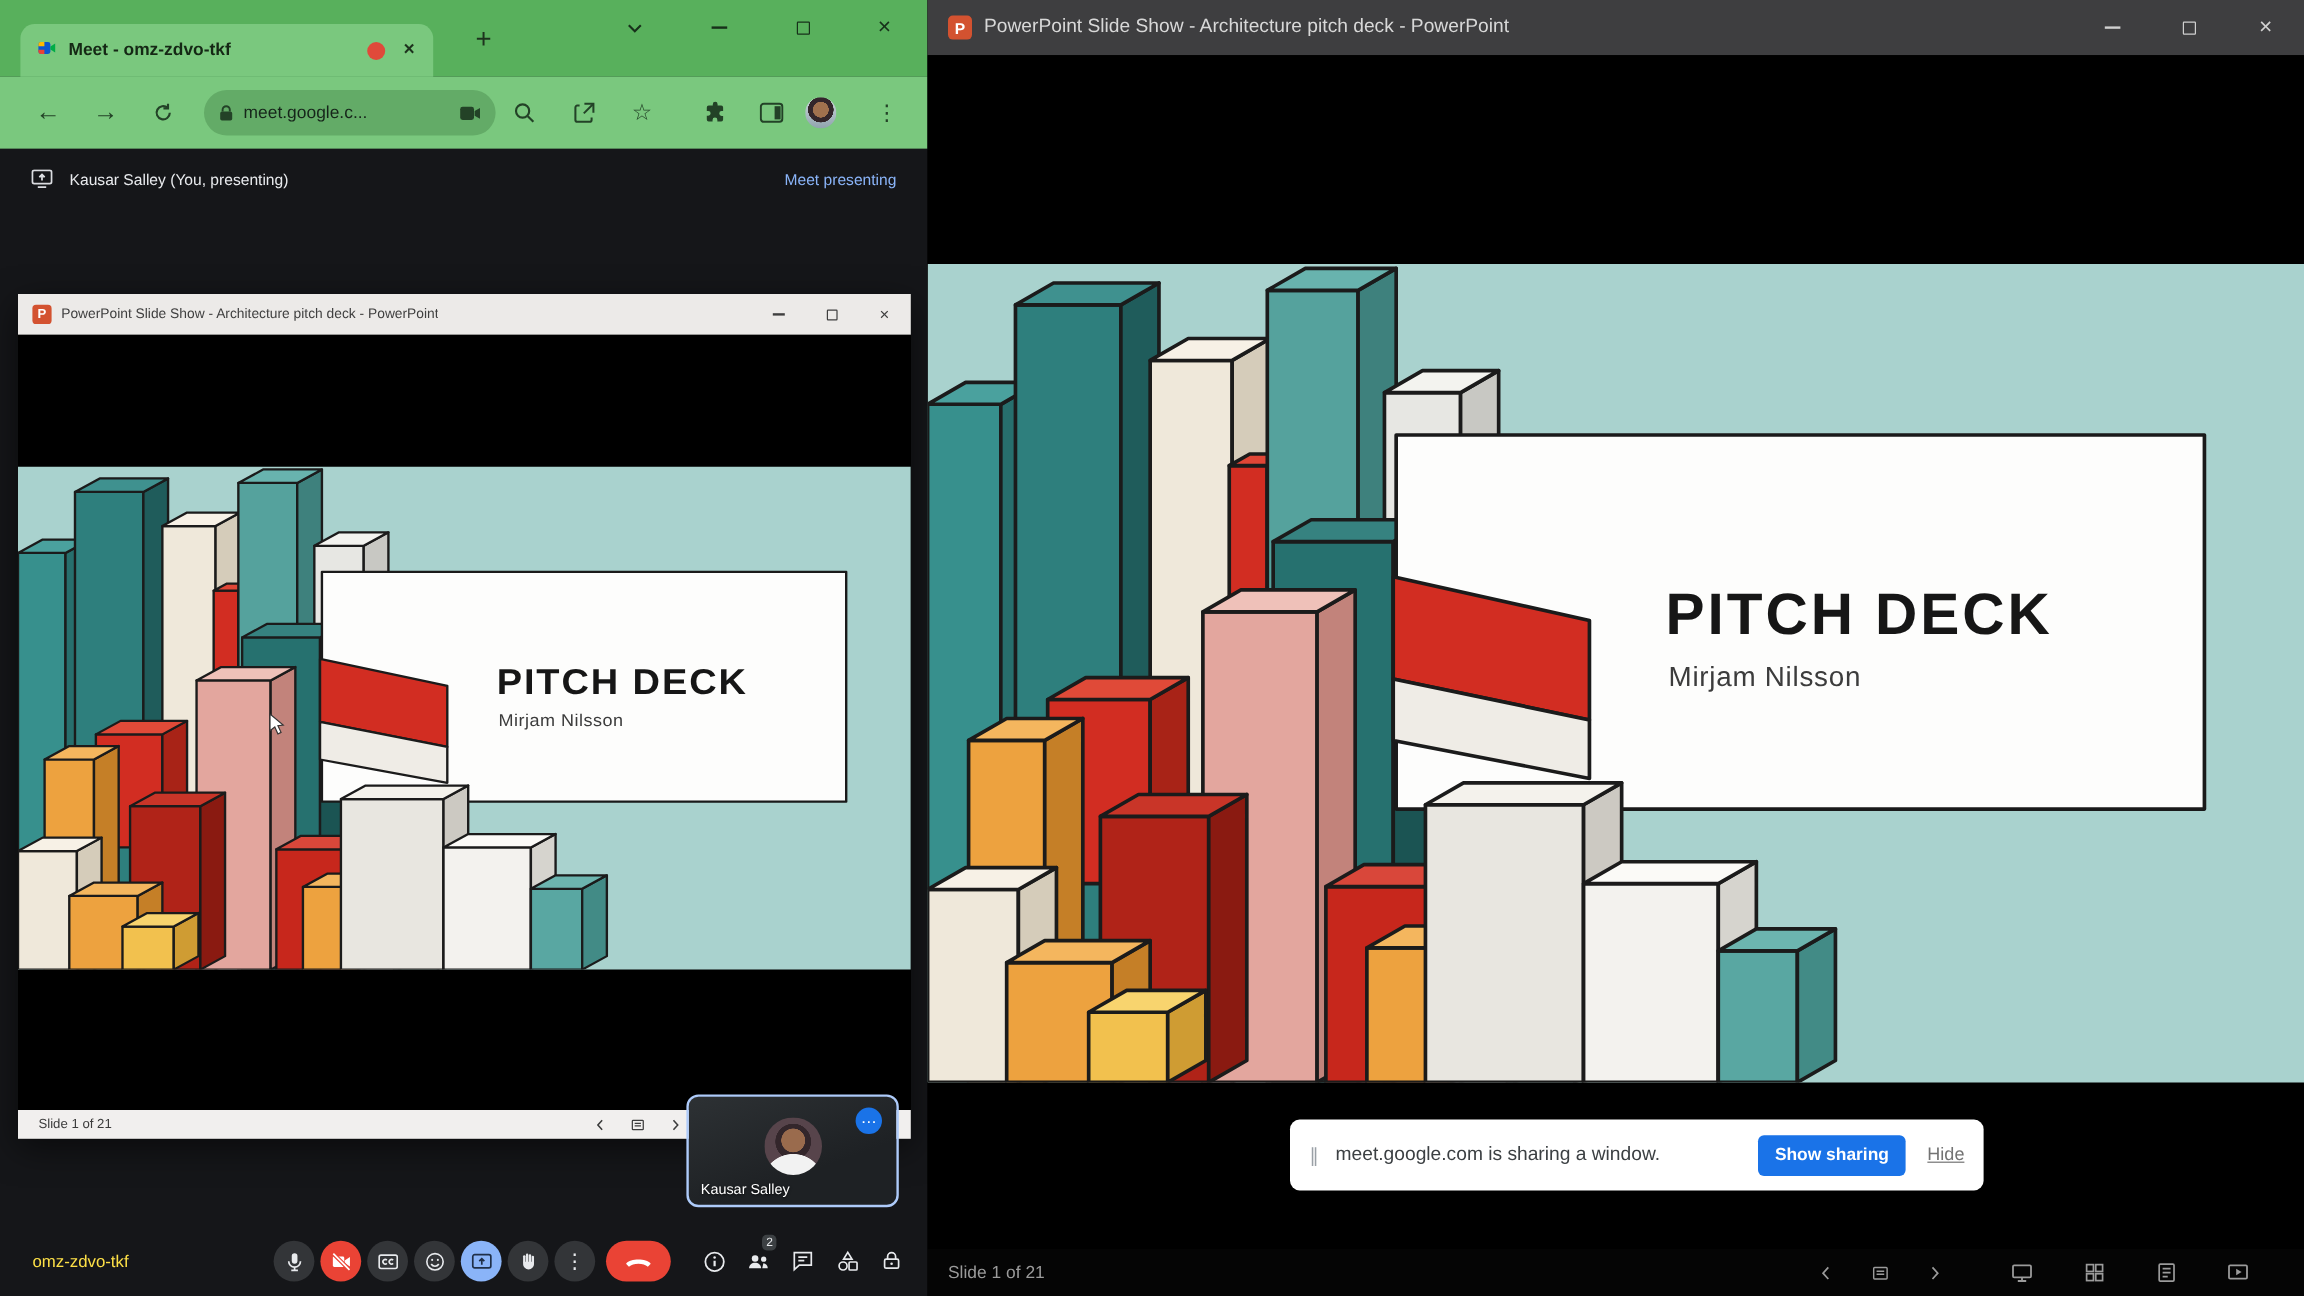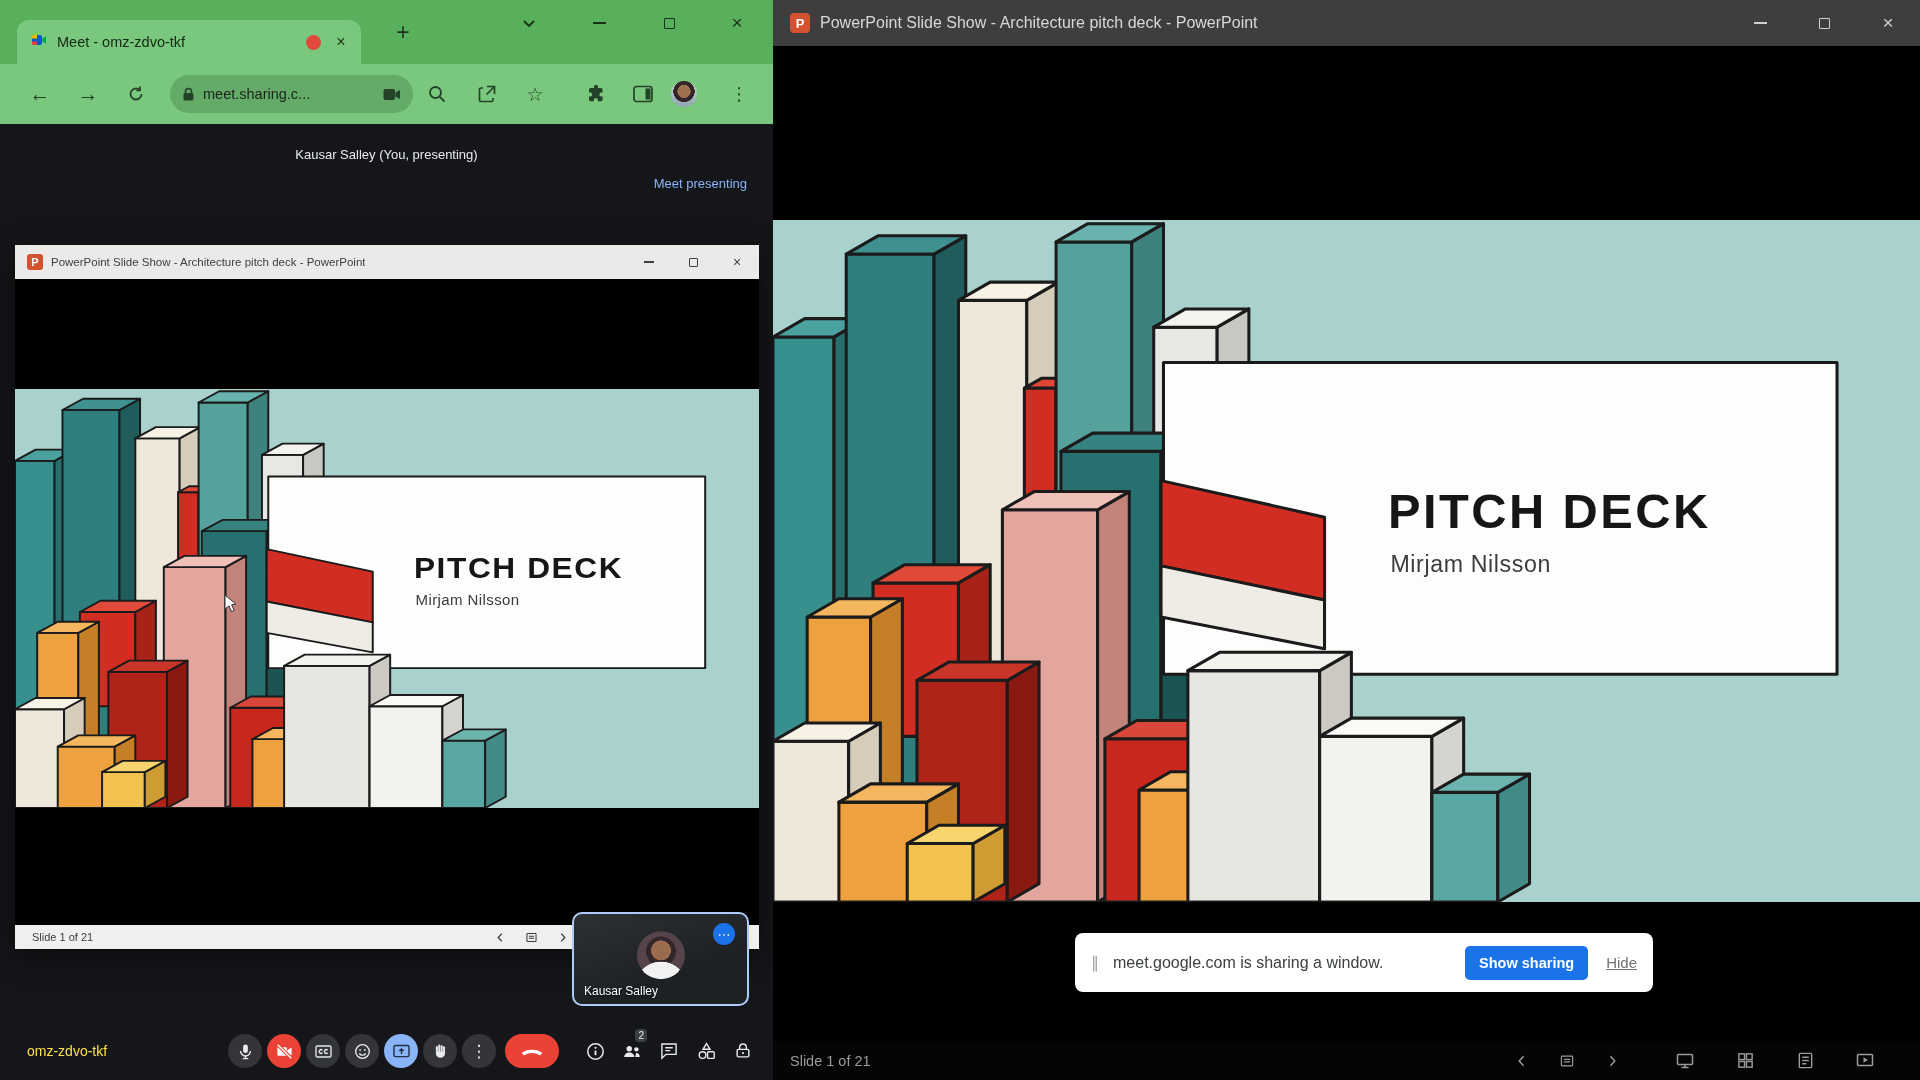--- a/index.html
+++ b/index.html
@@ -5,21 +5,21 @@
   * { margin:0; padding:0; box-sizing:border-box; }
   html,body { background:#000; }
   .screen { position:relative; width:1920px; height:1080px; overflow:hidden;
             font-family:"Liberation Sans", sans-serif; background:#000; }
 
   
   .chrome { position:absolute; left:0; top:0; width:773px; height:1080px; background:#17181a; }
 
   .tabstrip { position:relative; height:64px; background:#58b05c; }
   .tab { position:absolute; left:17px; bottom:0; width:344px; height:44px; background:#7ac87e;
-         border-radius:12px 12px 0 0; display:flex; align-items:center; padding:0 10px 0 14px; gap:10px; }
+         border-radius:12px 12px 0 0; display:flex; align-items:center; padding:0 10px 0 14px; gap:10px;font-weight:bold; }
   .tab-title { font-size:14.5px; color:#152815; flex:1; white-space:nowrap; overflow:hidden; }
   .rec-dot { width:15px; height:15px; border-radius:50%; background:#e04a3a; flex:none; }
   .tab-close { width:20px; height:20px; line-height:19px; text-align:center; font-size:16px; color:#1d321d; border-radius:50%; flex:none; }
   .newtab { position:absolute; left:388px; top:18px; width:30px; height:30px; text-align:center;
             line-height:28px; font-size:23px; color:#1d321d; border-radius:50%; }
   .frame-btn { position:absolute; top:8px; width:34px; height:30px; display:flex; align-items:center; justify-content:center; color:#17301a; }
   .fb-chevron { left:512px; } .fb-min { left:582px; } .fb-max { left:652px; } .fb-close { left:720px; font-size:19px; }
   .glyph-min { display:inline-block; width:13px; height:2px; background:currentColor; }
   .glyph-max { display:inline-block; width:11px; height:11px; border:1.6px solid currentColor; border-radius:1px; }
 
@@ -30,21 +30,21 @@
              display:flex; align-items:center; padding:0 12px; gap:8px; }
   .omnibox .url { font-size:14.5px; color:#16251a; white-space:nowrap; overflow:hidden; flex:1; }
   .chrome-avatar { width:26px; height:26px; border-radius:50%;
      background: radial-gradient(circle at 50% 40%, #a0714e 0 32%, rgba(0,0,0,0) 33%),
                  radial-gradient(circle at 50% 40%, #33262b 0 52%, rgba(0,0,0,0) 53%),
                  linear-gradient(#cfd8dc,#90a4ae); }
 
   
   .meet { position:absolute; top:124px; left:0; right:0; bottom:0; background:#151619; }
 
-  .banner { position:absolute; top:9px; left:0; right:0; height:32px; display:flex; align-items:center; padding:0 26px; gap:14px;flex-direction:column; }
+  .banner { position:absolute; top:9px; left:0; right:0; height:32px; display:flex; align-items:center; padding:0 26px; gap:14px; }
   .banner-label { font-size:13px; color:#e8eaed; }
   .banner-action { margin-left:auto; font-size:13px; color:#8ab4f8; }
 
   .preview-win { position:absolute; left:15px; top:121px; width:744px; height:704px; background:#000;
                  box-shadow:0 8px 28px rgba(0,0,0,.55); }
   .preview-titlebar { height:34px; background:#eceae8; display:flex; align-items:center; padding-left:12px; gap:8px; }
   .pptlogo { width:16px; height:16px; background:#d35230; border-radius:3px; color:#fff; font-weight:bold; font-size:11px;
              display:flex; align-items:center; justify-content:center; flex:none; }
   .preview-title { font-size:11.5px; color:#3f3f3f; white-space:nowrap; overflow:hidden; }
   .preview-controls { margin-left:auto; display:flex; height:100%; }
@@ -236,21 +236,21 @@
         <svg width="18" height="18" viewBox="0 0 18 18" fill="none" stroke="#234227" stroke-width="1.8">
             <path d="M14.5 9 a5.5 5.5 0 1 1 -1.8 -4.1"></path>
             <path d="M13 1.5 v3.8 h-3.8" fill="none"></path>
           </svg>
       </div>
       <div class="omnibox">
         <svg width="13" height="15" viewBox="0 0 13 15">
             <rect x="1.5" y="6" width="10" height="7.5" rx="1.5" fill="#234227"></rect>
             <path d="M3.5 6 V4.5 a3 3 0 0 1 6 0 V6" fill="none" stroke="#234227" stroke-width="1.6"></path>
           </svg>
-        <span class="url">meet.sharing.c...</span>
+        <span class="url">meet.google.c...</span>
         <svg width="18" height="13" viewBox="0 0 18 13">
             <rect x="0.5" y="1" width="11.5" height="11" rx="2" fill="#234227"></rect>
             <path d="M12.5 4.5 L17 2 v9 l-4.5-2.5z" fill="#234227"></path>
           </svg>
       </div>
       <div class="tbtn" style="left:417px">
         <svg width="20" height="20" viewBox="0 0 20 20" fill="none" stroke="#234227" stroke-width="1.8">
             <circle cx="8.5" cy="8.5" r="5.5"></circle>
             <path d="M12.8 12.8 L17.5 17.5"></path>
           </svg>

